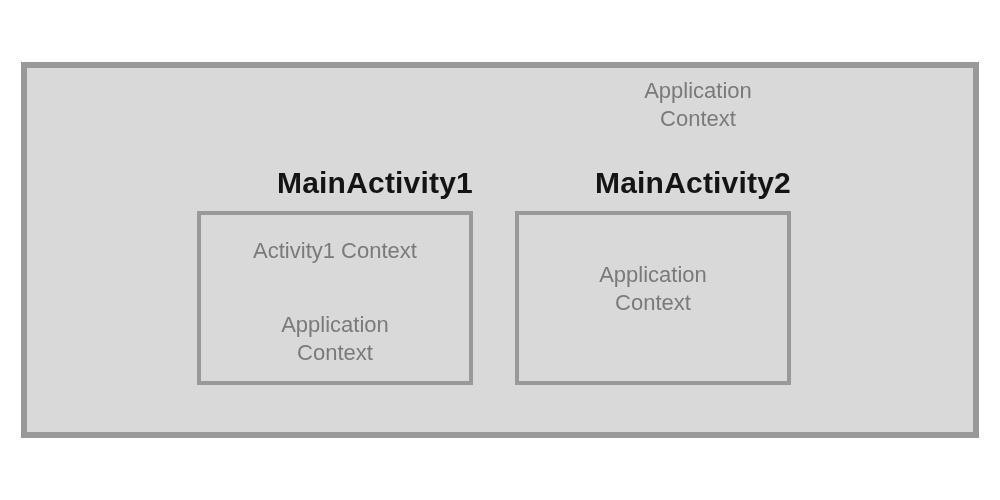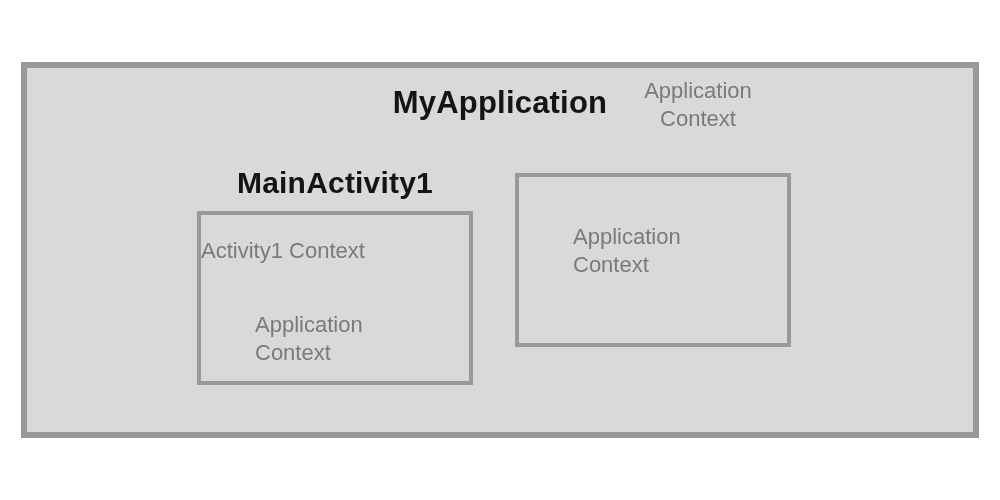--- a/index.html
+++ b/index.html
@@ -47,62 +47,63 @@
     color: var(--muted-text, #7a7a7a);
   }
   .activity {
     position: absolute;
     top: 96px;
     width: 276px;
   }
   .activity--1 { left: 170px; }
   .activity--2 { left: 488px; }
   .activity-title {
-    text-align: center;
+    text-align: right;
     font-size: 30px;
     font-weight: 700;
     line-height: 38px;
     color: var(--heading-text, #141414);
     letter-spacing: 0.2px;
   }
   .activity-box {
     box-sizing: border-box;
     margin-top: 9px;
     width: 276px;
     height: 174px;
     border: 4px solid var(--box-border, #999999);
     background: var(--box-fill, #d9d9d9);
+    text-align: center;
     font-size: 22px;
     line-height: 28px;
     color: var(--muted-text, #7a7a7a);
   }
   .activity-ctx {
     padding-top: 22px;
   }
   .app-ctx {
     width: 160px;
     margin: 46px auto 0 auto;
   }
 </style>
 </head>
 <body>
 
 <div class="outer-box">
 
-  <div class="app-title">MyApplication</div>
 
   <div class="app-context-top">Application Context</div>
 
   <div class="activity activity--1">
     <div class="activity-title">MainActivity1</div>
     <div class="activity-box">
       <div class="activity-ctx">Activity1 Context</div>
       <div class="app-ctx">Application Context</div>
     </div>
   </div>
 
   <div class="activity activity--2">
+    <div class="activity-title">MainActivity2</div>
     <div class="activity-box">
       <div class="app-ctx">Application Context</div>
     </div>
   </div>
 
 </div>
 
 </body></html>

